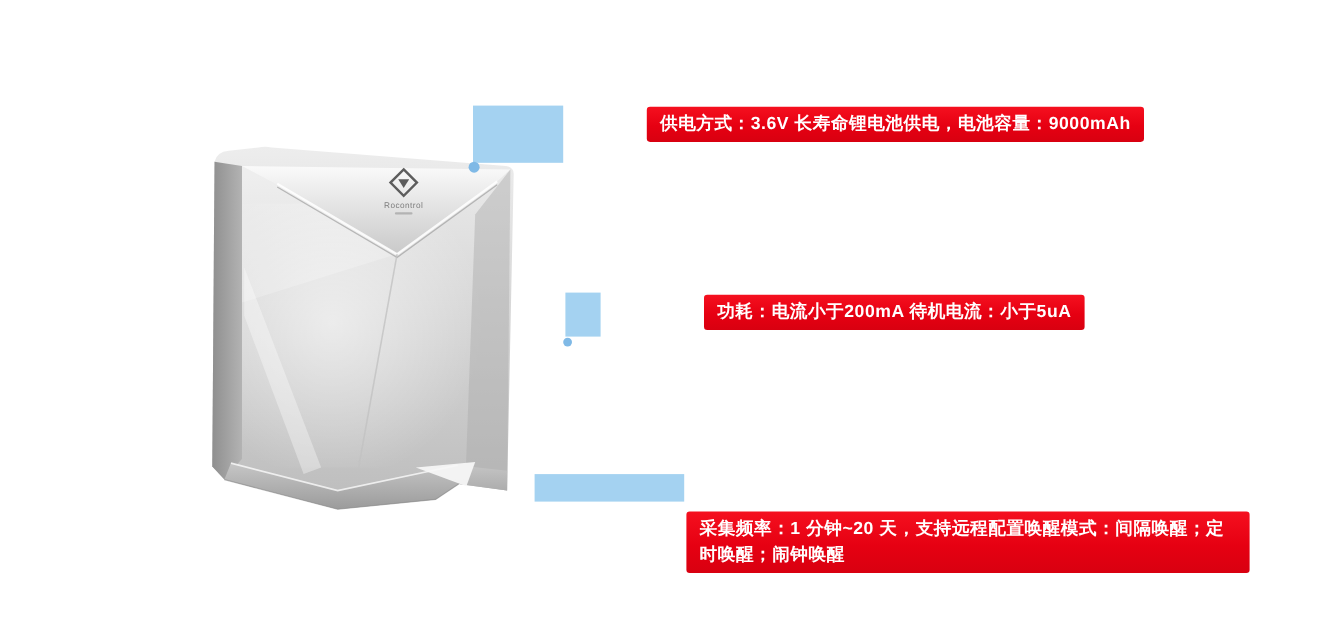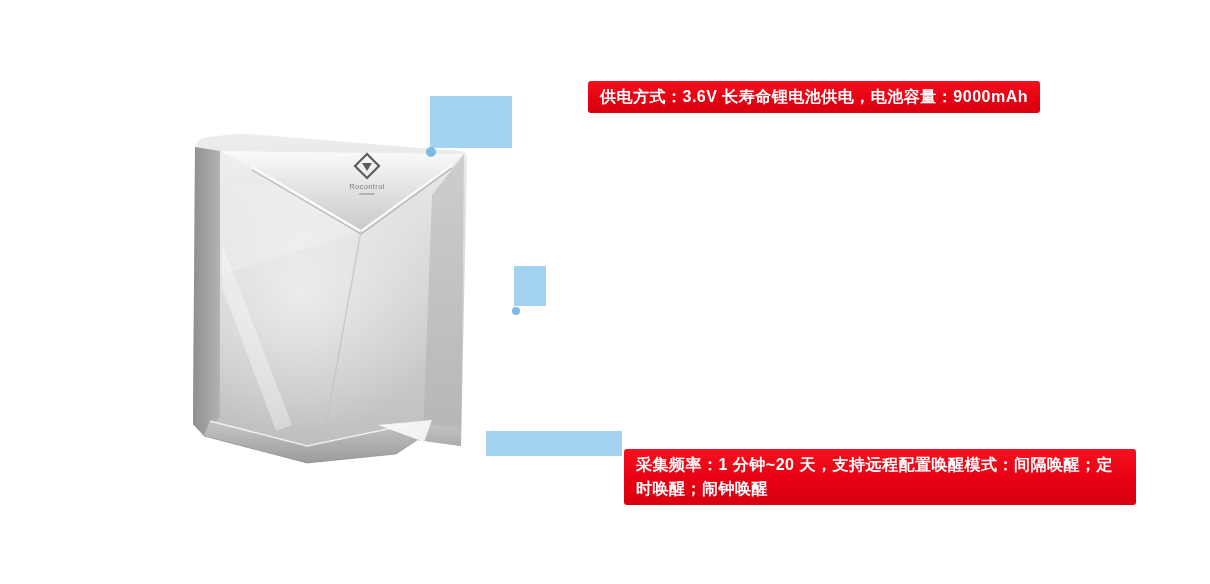--- a/index.html
+++ b/index.html
@@ -40,20 +40,21 @@
     position: absolute;
     background: linear-gradient(180deg, #f5101f 0%, #e60012 55%, #d80010 100%);
     color: #ffffff;
     font-weight: bold;
     font-size: 16px;
     line-height: 24px;
     padding: 4px 12px;
     border-radius: 3px;
     white-space: nowrap;
     letter-spacing: 0.5px;
+    margin-top: 16px;
   }
   .banner-top { left: 588px; top: 81px; }
   .banner-mid { left: 640px; top: 252px; }
   .banner-bottom {
     left: 624px;
     top: 449px;
     width: 488px;
     white-space: normal;
   }
   .brand-text {
@@ -132,16 +133,17 @@
   <div class="connector connector-top"></div>
   <div class="dot dot-top"></div>
 
   <div class="connector connector-mid"></div>
   <div class="dot dot-mid"></div>
 
   <div class="connector connector-bottom"></div>
 
   <div class="banner banner-top">供电方式：3.6V 长寿命锂电池供电，电池容量：9000mAh</div>
 
+  <div class="banner banner-mid">功耗：电流小于200mA 待机电流：小于5uA</div>
 
   <div class="banner banner-bottom">采集频率：1 分钟~20 天，支持远程配置唤醒模式：间隔唤醒；定时唤醒；闹钟唤醒</div>
 
 </div>
 
 </body></html>

